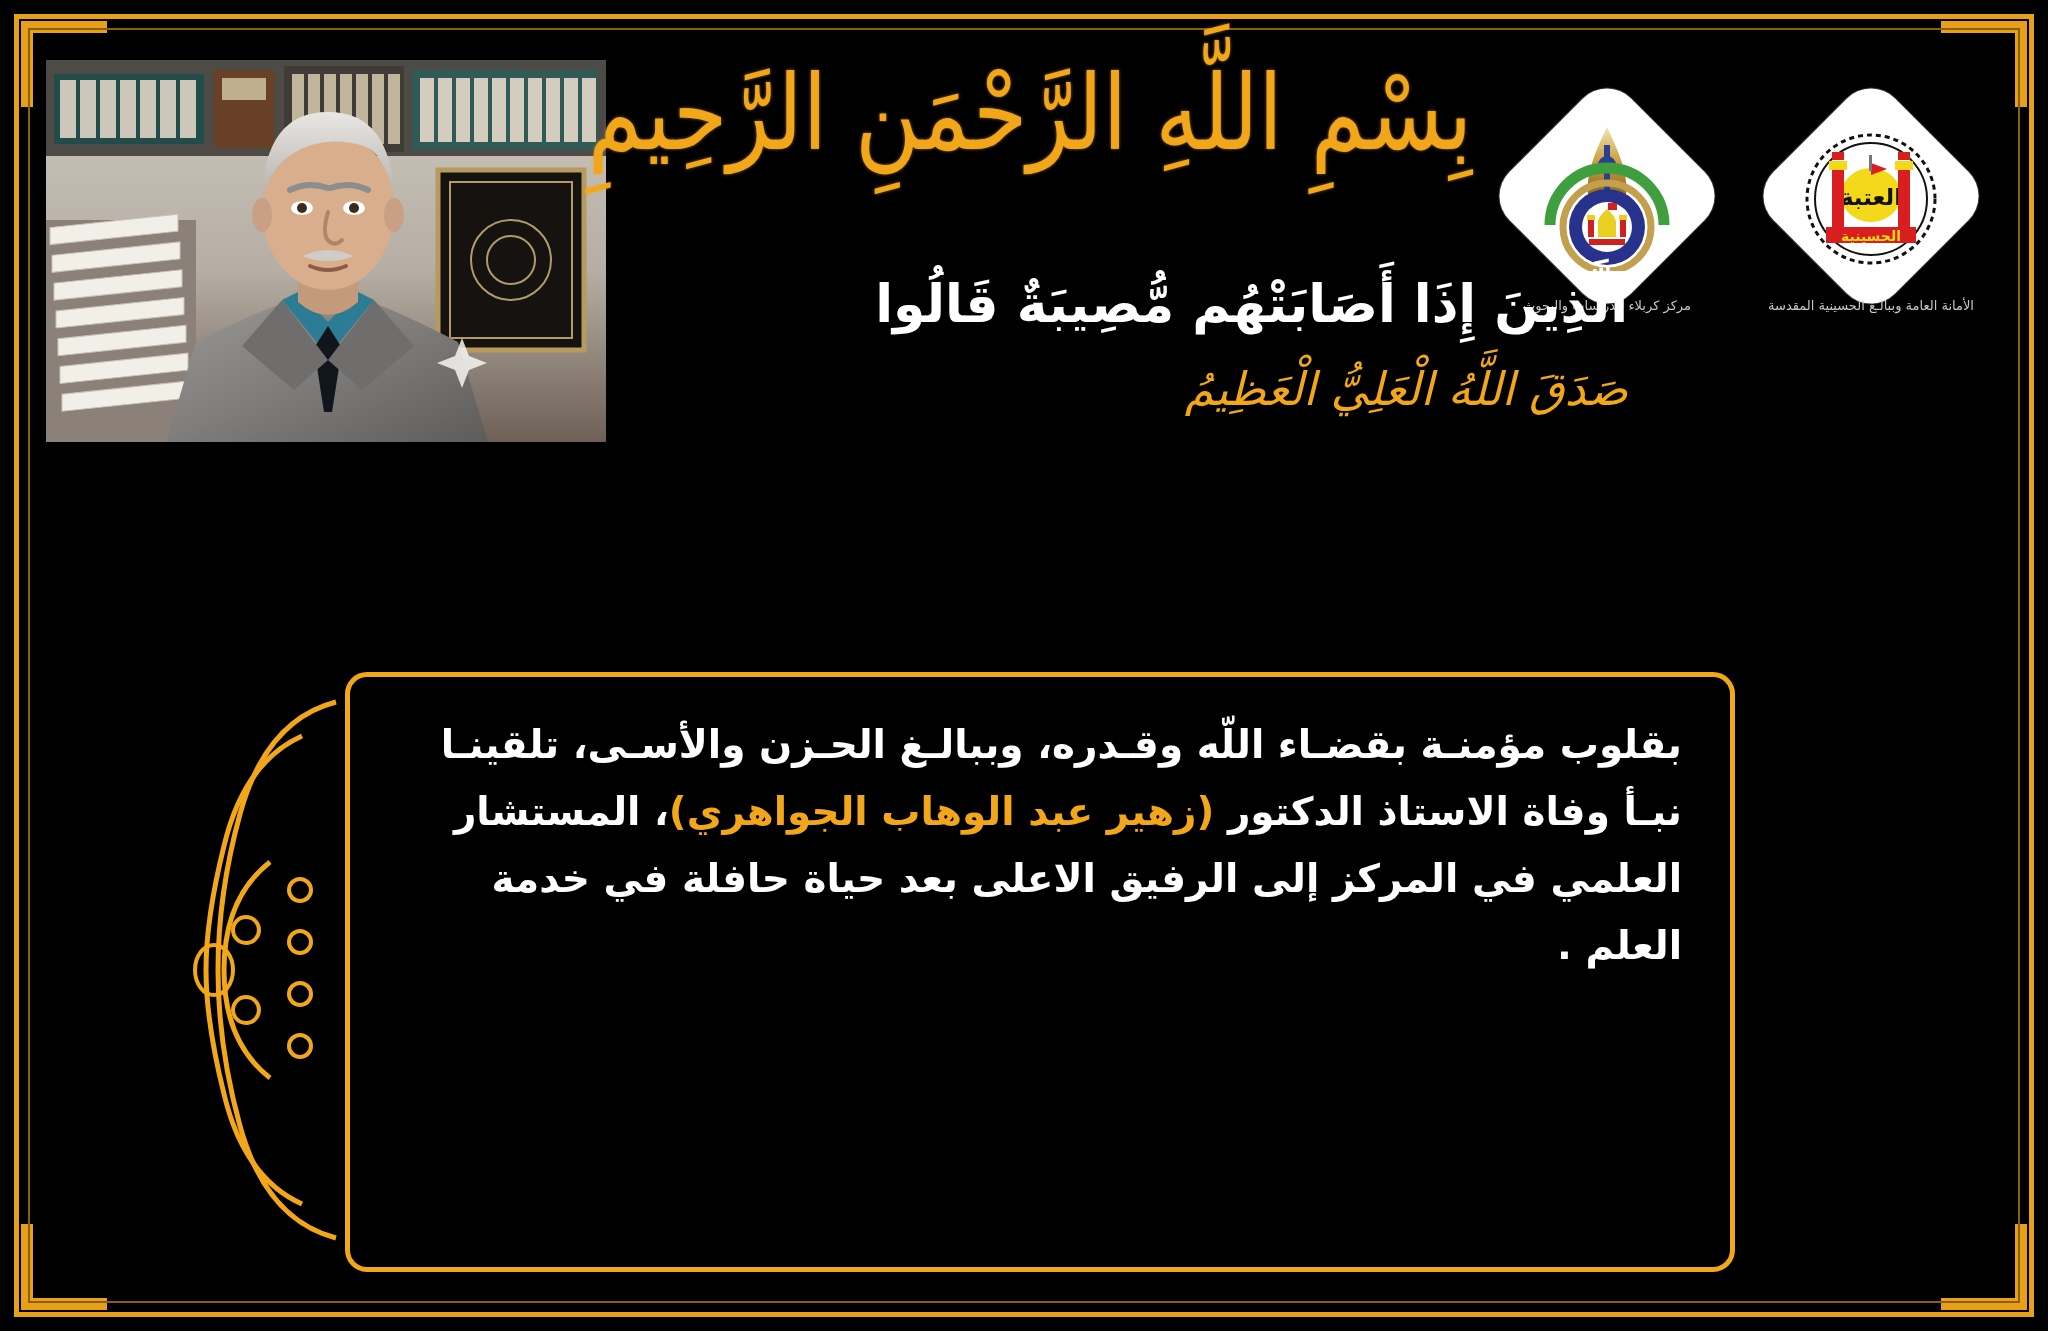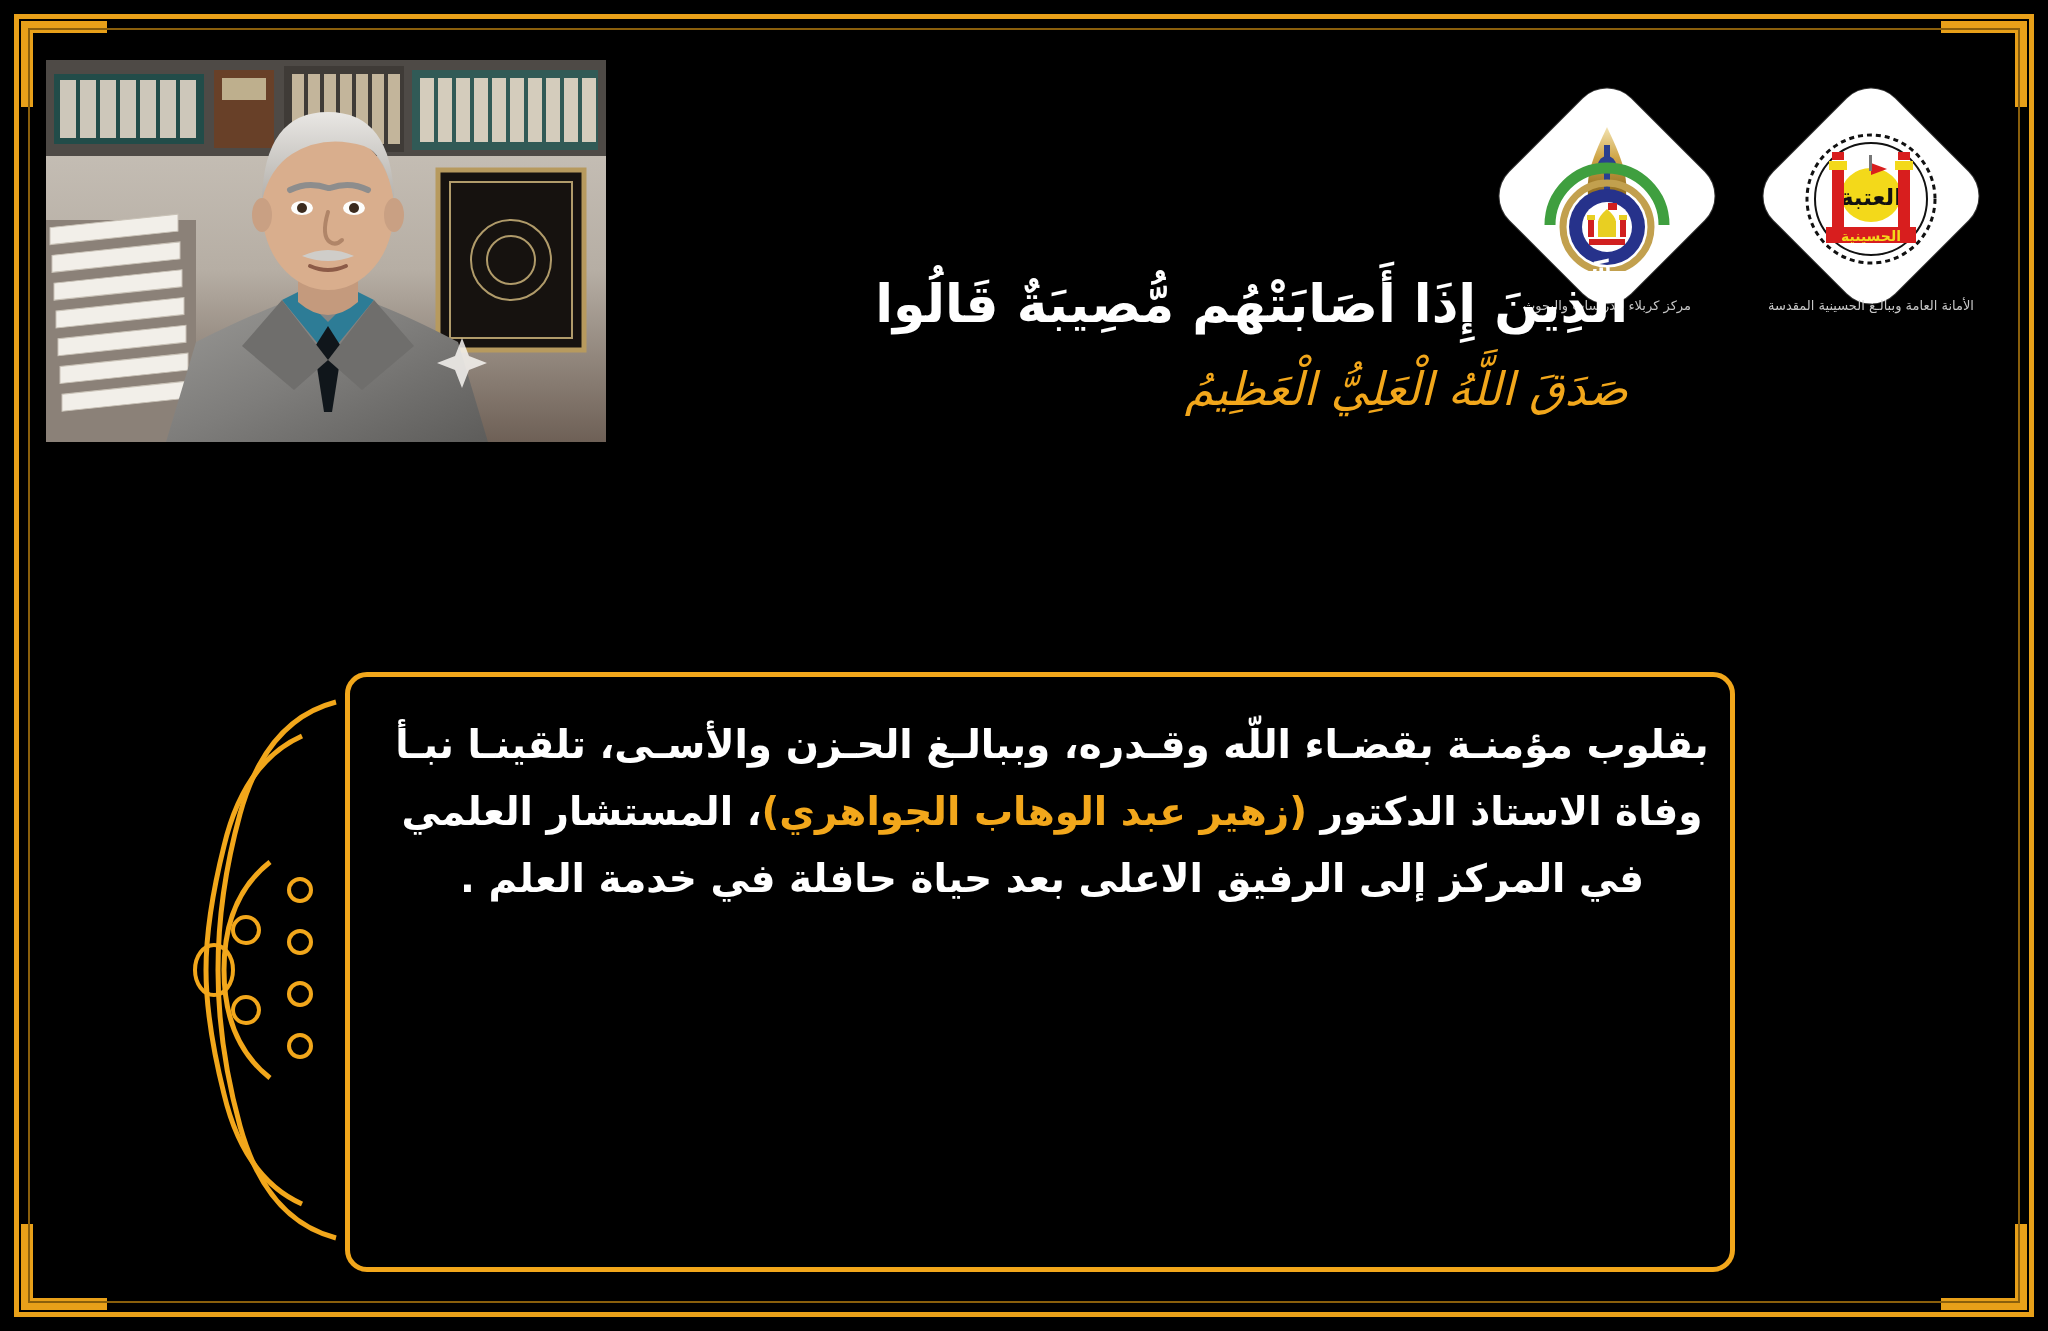--- a/index.html
+++ b/index.html
@@ -166,23 +166,23 @@
     border-radius: 22px;
     box-sizing: border-box;
     background: #000;
   }
   .message-text {
     position: absolute;
     left: 0; top: 0;
     width: 100%;
     height: 100%;
     box-sizing: border-box;
-    padding: 34px 20px 24px 44px;
+    padding: 34px 48px 24px 44px;
     direction: rtl;
-    text-align: center;
+    text-align: right;
     color: #FFFFFF;
     font-size: 39px;
     font-weight: bold;
     line-height: 1.72;
   }
   .message-text p { margin: 0; }
   .hl-gold { color: #F2A71B; }
 
   
   .orn-left {
@@ -314,20 +314,23 @@
 
       <path d="M264 206 q18 8 36 0" stroke="#8c5b47" stroke-width="4" fill="none" stroke-linecap="round"></path>
 
       <path d="M236 240 L282 300 L248 330 L196 286 Z" fill="#6f6e6c"></path>
       <path d="M328 240 L282 300 L316 330 L368 286 Z" fill="#6f6e6c"></path>
 
       <path d="M416 278 l7 18 l18 7 l-18 7 l-7 18 l-7 -18 l-18 -7 l18 -7 z" fill="#f7f5f1" opacity=".85"></path>
     </svg>
   </div>
 
+  <div class="basmala">
+    <div class="basmala-text">بِسْمِ اللَّهِ الرَّحْمَنِ الرَّحِيمِ</div>
+  </div>
 
   <div class="logos">
 
     <div class="logo-unit">
       <div class="logo-diamond">
         <div class="logo-inner">
           <svg viewBox="0 0 150 150" width="150" height="150">
             <defs>
               <linearGradient id="penGold" x1="0" y1="0" x2="0" y2="1">
                 <stop offset="0%" stop-color="#f3e3b2"></stop>

